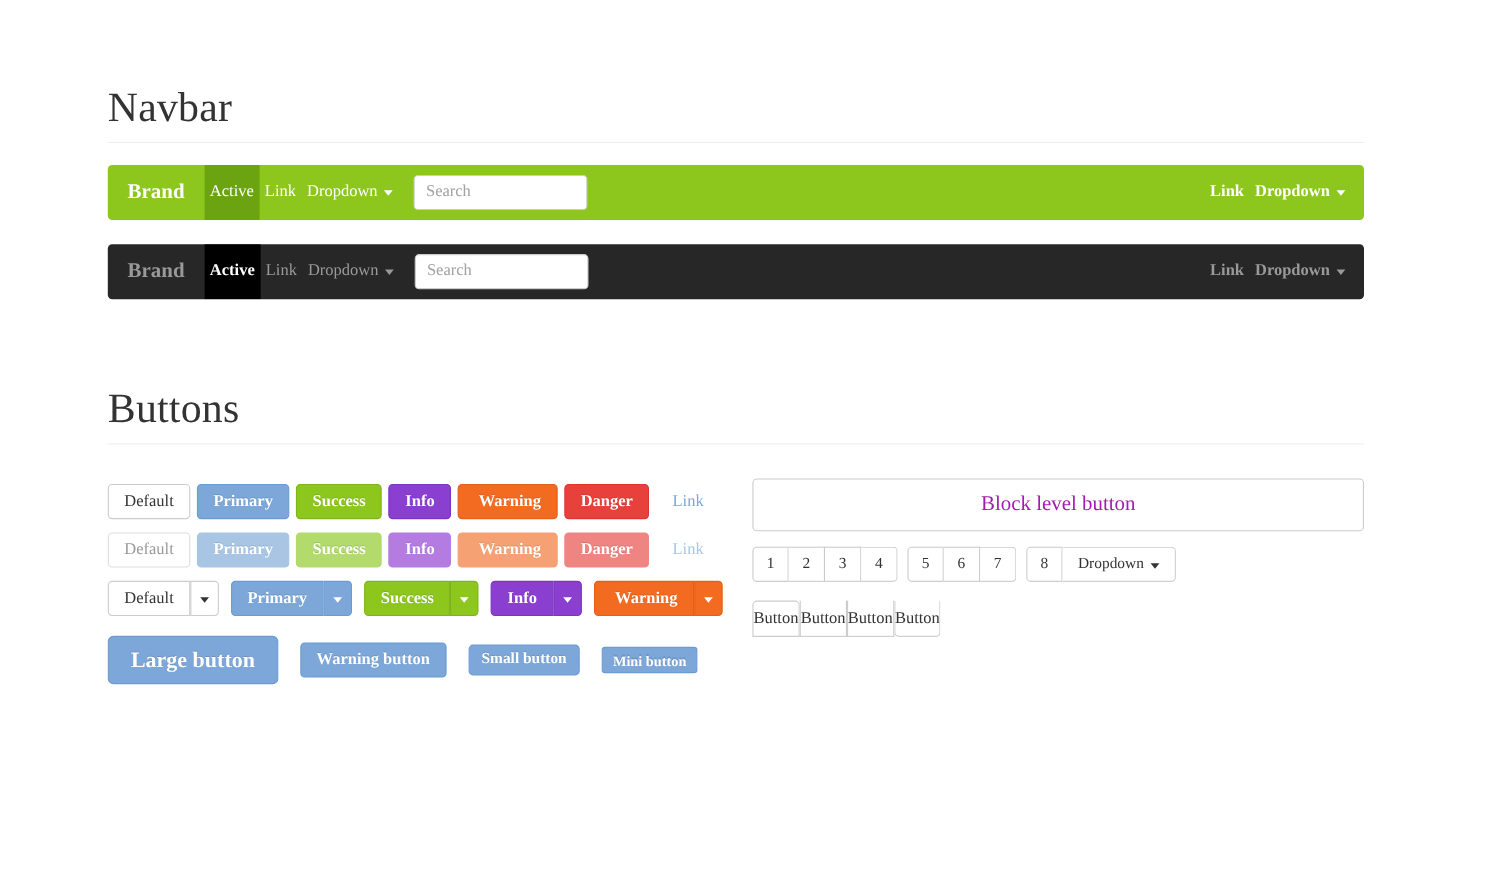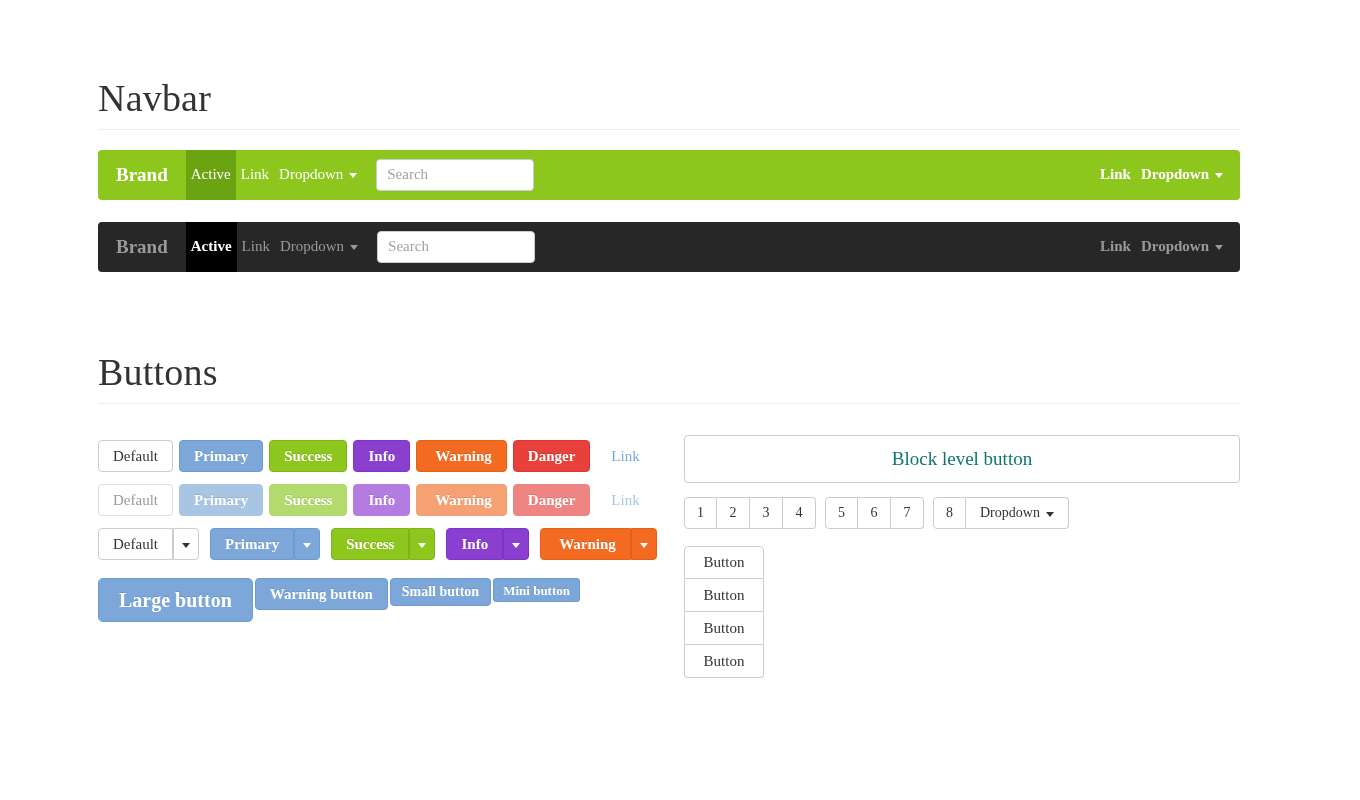--- a/index.html
+++ b/index.html
@@ -165,36 +165,36 @@
   .btn-caret .caret { margin-left: 0; }
   .bc-default { background:#ffffff; border-color:#cccccc; color:#333333; }
   .bc-primary { background:#7ca7d8; border-color:#6c9bd2; color:#ffffff; }
   .bc-success { background:#8dc71e; border-color:#7eb31a; color:#ffffff; }
   .bc-info    { background:#8a3fd0; border-color:#7c34c2; color:#ffffff; }
   .bc-warning { background:#f26b21; border-color:#e45f18; color:#ffffff; }
 
   .row-split { display: flex; align-items: center; gap: 11px; margin-bottom: 14px; }
 
   
-  .row-sizes { display: flex; gap: 2px; margin-top: 18px; }
+  .row-sizes { display: flex; align-items: center; gap: 20px; margin-top: 18px; }
   .btn-large { height: 44px; font-size: 20px; padding: 0 20px; border-radius: 5px; }
   .btn-sm    { height: 28px; font-size: 14px; padding: 0 11px; }
   .btn-mini  { height: 24px; font-size: 13px; padding: 0 9px; border-radius: 3px; }
 
   
   .right-col { position: absolute; left: 684px; top: 435px; width: 556px; }
 
   .btn-block {
     display: flex; align-items: center; justify-content: center;
     width: 556px; height: 48px;
     background: #ffffff;
     border: 1px solid #cccccc;
     border-radius: 4px;
     font-size: 19px;
-    color: #0f766e;
+    color: #a21caf;
     font-family: "Liberation Serif", "DejaVu Serif", serif;
     cursor: pointer;
   }
 
   .btn-group-justified {
     display: flex; width: 556px; margin-top: 9px;
   }
   .btn-group-justified .btn-j {
     flex: 1;
     display: flex; align-items: center; justify-content: center;
@@ -224,21 +224,21 @@
     border-left-width: 0;
     font-size: 14px;
     color: #333333;
     cursor: pointer;
     font-family: "Liberation Serif", "DejaVu Serif", serif;
   }
   .num-group .num-btn:first-child { border-left-width: 1px; border-radius: 4px 0 0 4px; }
   .num-group .num-btn:last-child { border-radius: 0 4px 4px 0; }
   .num-btn.wide { padding: 0 14px; }
 
-  .vgroup { display: flex; flex-direction: column; width: 80px; margin-top: 17px; }
+  .vgroup { display: flex; flex-direction: row; width: 68px; margin-top: 17px; }
   .vgroup .vbtn {
     display: flex; align-items: center; justify-content: center;
     height: 33px;
     background: #ffffff;
     border: 1px solid #cccccc;
     border-top-width: 0;
     font-size: 15px;
     color: #333333;
     cursor: pointer;
     font-family: "Liberation Serif", "DejaVu Serif", serif;

